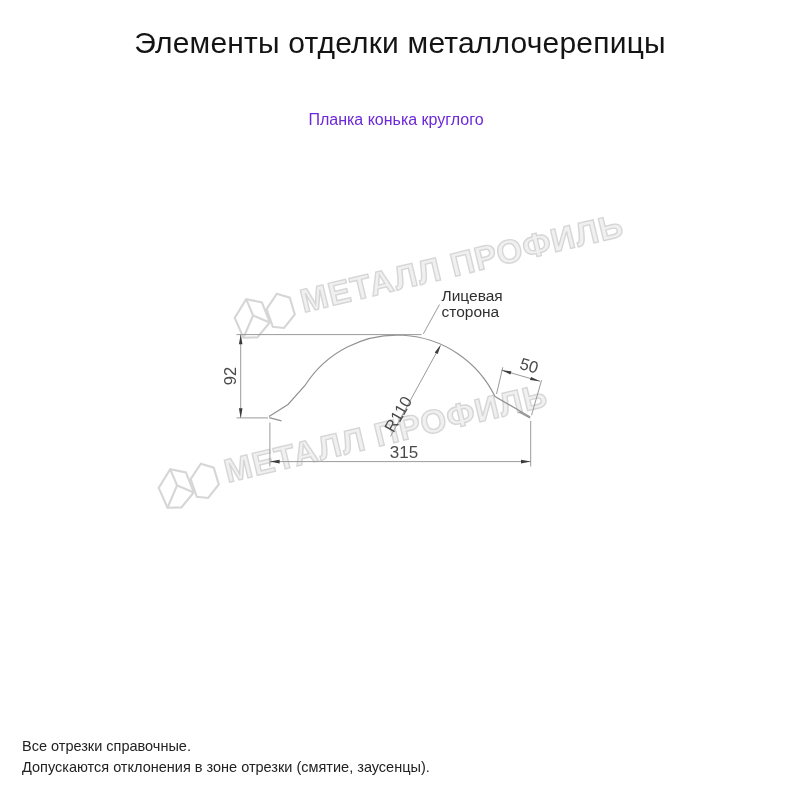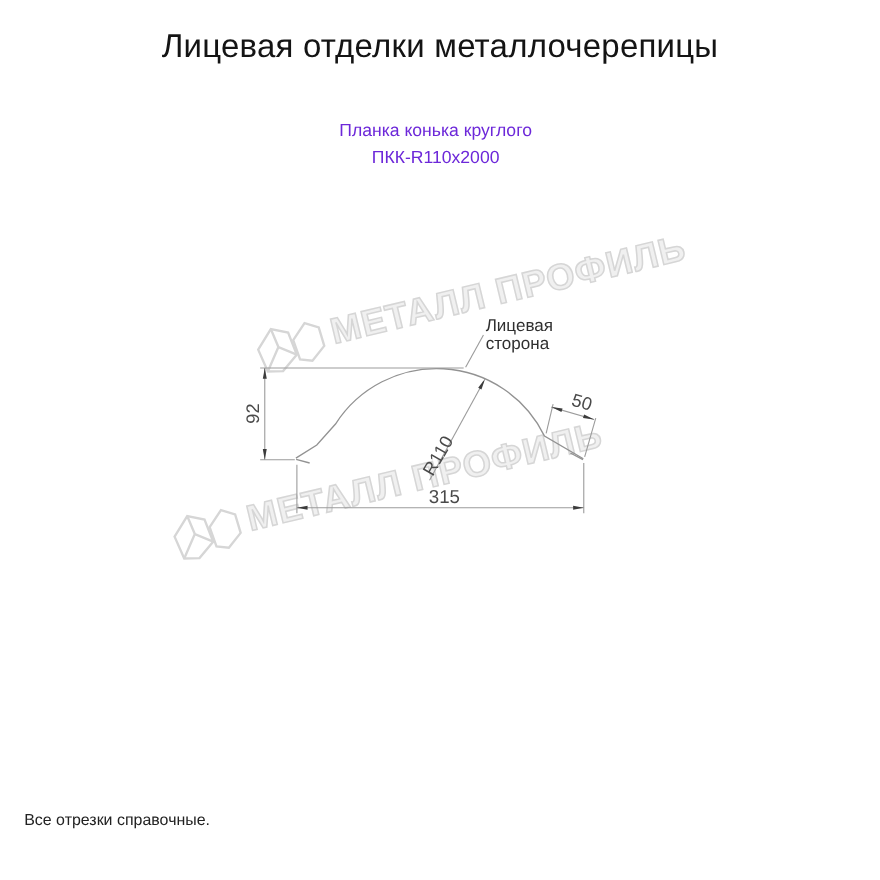--- a/index.html
+++ b/index.html
@@ -39,25 +39,24 @@
   .notes{
     position:absolute;left:22px;top:736px;
     font-size:14.5px;line-height:21px;color:#222222;
   }
 </style>
 </head>
 <body>
 
 <div class="page">
 
-  <div class="title">Лицевая отделки металлочерепицы</div>
+  <div class="title">Элементы отделки металлочерепицы</div>
 
   <div class="subtitle">
     <div>Планка конька круглого</div>
-    <div>ПКК-R110х2000</div>
   </div>
 
   <div class="wm wm1">
     <svg class="wm-logo" width="66" height="54" viewBox="0 0 68 54">
       <path d="M9,49 L5,27 L21,11 L36,18 L39,40 L23,52 Z"></path>
       <path d="M21,11 L24,29 L39,40 M24,29 L9,49"></path>
       <path d="M41,45 L39,26 L53,13 L65,20 L66,38 L52,49 Z"></path>
     </svg>
     <span class="wm-text">МЕТАЛЛ ПРОФИЛЬ</span>
   </div>
@@ -102,15 +101,16 @@
     <polygon class="arrow" points="441,344.4 437.7,354.0 434.7,352.4"></polygon>
     <text class="dim-text" transform="translate(403,417) rotate(-60)" text-anchor="middle">R110</text>
 
     <line class="ln" x1="439.5" y1="304.5" x2="423.3" y2="333.9"></line>
     <text class="label-text" x="441.5" y="300.8">Лицевая</text>
     <text class="label-text" x="441.5" y="317.3">сторона</text>
   </svg>
 
   <div class="notes">
     <div>Все отрезки справочные.</div>
+    <div>Допускаются отклонения в зоне отрезки (смятие, заусенцы).</div>
   </div>
 
 </div>
 
 </body></html>

